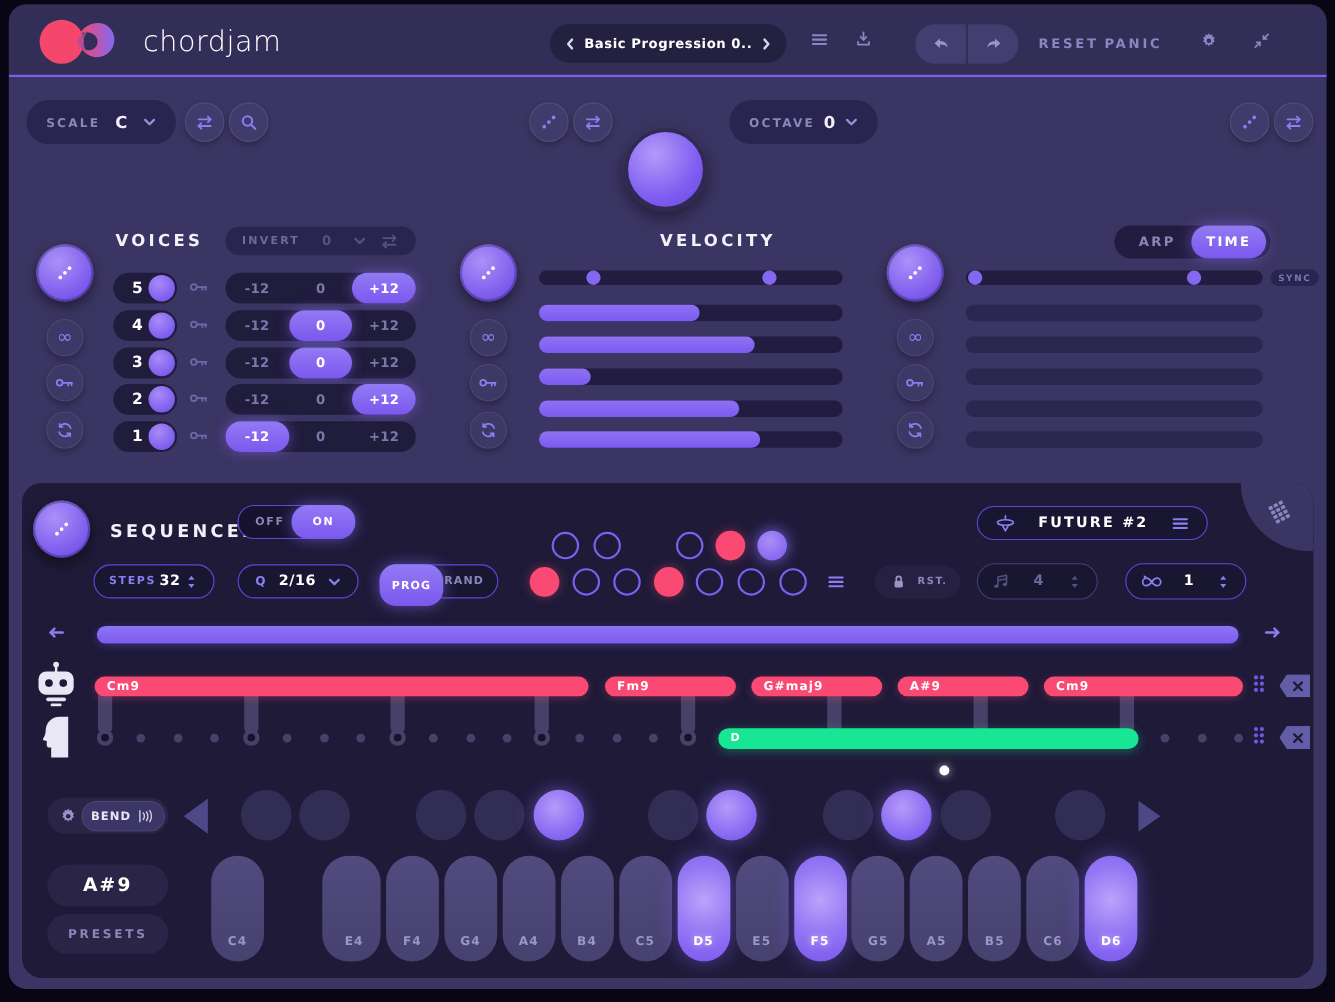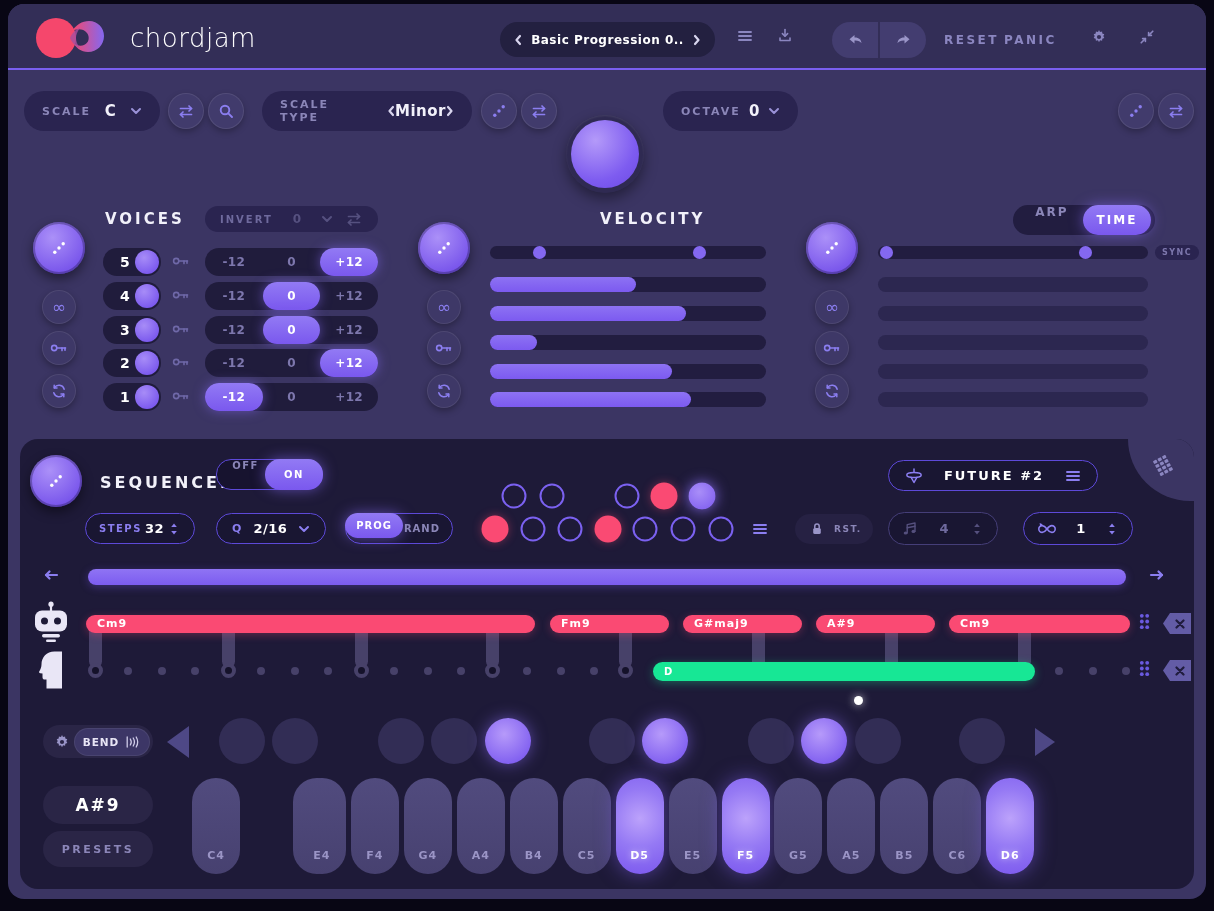--- a/index.html
+++ b/index.html
@@ -35,21 +35,21 @@
 .vkey{position:absolute;color:#6f68a8}
 .selector{position:absolute;width:173px;height:28px;background:var(--pilldark);border-radius:14px;display:flex}
 .selcell{flex:1;display:flex;align-items:center;justify-content:center;font-size:12px;font-weight:bold;color:#7d77ad;border-radius:14px;letter-spacing:.3px}
 .selon{background:linear-gradient(180deg,#927af4,#7a58ee);color:#fff;box-shadow:0 0 12px rgba(132,104,240,.55)}
 .rangetrack{position:absolute;height:13px;border-radius:7px;background:var(--track)}
 .rdot{position:absolute;top:0;width:13px;height:13px;border-radius:50%;background:var(--accent)}
 .vtrack{position:absolute;height:15px;border-radius:8px;background:var(--track)}
 .vfill{height:100%;border-radius:8px;background:linear-gradient(180deg,#8d72f3,#7c5af0)}
 .atrack{position:absolute;height:15px;width:270px;left:878px;border-radius:8px;background:#2c2750}
 .syncpill{position:absolute;left:1155px;top:249px;width:44px;height:15px;border-radius:8px;background:var(--pill);display:flex;align-items:center;justify-content:center;font-size:8px;font-weight:bold;letter-spacing:1.5px;color:#7d77ad}
-.toggle{position:absolute;background:var(--track);border-radius:15px;display:flex;}
+.toggle{position:absolute;background:var(--track);border-radius:15px;display:flex;align-items:center}
 .togoff{flex:1;text-align:center;font-size:12px;font-weight:bold;letter-spacing:2px;color:var(--muted)}
 .togon{position:absolute;display:flex;align-items:center;justify-content:center;border-radius:15px;background:linear-gradient(180deg,#927af4,#7a58ee);color:#fff;font-size:12px;font-weight:bold;letter-spacing:2px;box-shadow:0 0 14px rgba(132,104,240,.6)}
 .seq{position:absolute;left:20px;top:443px;width:1174px;height:450px;border-radius:18px;background:var(--panel);overflow:hidden}
 .seqin{position:absolute;left:-20px;top:-443px;width:1214px;height:911px}
 .notch{position:absolute;right:0;top:0;width:66px;height:62px;background:var(--bg);border-bottom-left-radius:62px}
 .opill{position:absolute;display:flex;align-items:center;border-radius:999px;border:1.5px solid #5d49d8;background:rgba(16,12,36,.3)}
 .opill.dim{border-color:#453e78}
 .plab{font-size:10px;font-weight:bold;letter-spacing:1.5px;color:var(--icon)}
 .pval{font-size:13px;font-weight:bold;color:#fff;letter-spacing:.5px}
 .sdot{position:absolute;border-radius:50%;transform:translate(-50%,-50%)}
@@ -180,34 +180,20 @@
             <path d="M6 8L3.5 10.5 6 13"></path>
           </svg>
         </div>
   <div class="cbtn" style="left:208px;top:97px">
           <svg viewBox="0 0 16 16" width="16" height="16" fill="none" stroke="currentColor" stroke-width="1.9" stroke-linecap="round" stroke-linejoin="round">
             <circle cx="7" cy="7" r="4.3"></circle>
             <path d="M10.3 10.3L14 14"></path>
           </svg>
         </div>
 
-  <div class="fp bgA" style="left:262px;top:95px;width:210px;height:40px;padding:0 18px">
-    <span class="lab">SCALE TYPE</span>
-    <span class="chev" style="margin-left:14px">
-            <svg viewBox="0 0 8 12" width="8" height="12" fill="none" stroke="currentColor" stroke-width="2.2" stroke-linecap="round" stroke-linejoin="round">
-              <path d="M6 2L2.5 6 6 10"></path>
-            </svg>
-          </span>
-    <span class="val" style="flex:1;text-align:center">Minor</span>
-    <span class="chev">
-            <svg viewBox="0 0 8 12" width="8" height="12" fill="none" stroke="currentColor" stroke-width="2.2" stroke-linecap="round" stroke-linejoin="round">
-              <path d="M2 2l3.5 4L2 10"></path>
-            </svg>
-          </span>
-  </div>
   <div class="cbtn" style="left:481px;top:97px">
           <svg viewBox="0 0 18 18" width="18" height="18" fill="none" stroke="currentColor" stroke-width="1.7" stroke-linecap="round" stroke-linejoin="round">
             <g fill="currentColor" stroke="none">
               <circle cx="4.8" cy="13.2" r="1.7"></circle>
               <circle cx="9" cy="9" r="1.7"></circle>
               <circle cx="13.2" cy="4.8" r="1.7"></circle>
             </g>
           </svg>
         </div>
   <div class="cbtn" style="left:521px;top:97px">
@@ -537,21 +523,21 @@
     <div class="opill" style="left:216px;top:517px;width:110px;height:31px;padding:0 15px;justify-content:space-between">
       <span class="plab" style="font-size:11px">Q</span>
       <span class="pval">2/16</span>
       <span style="color:var(--icon)">
                 <svg viewBox="0 0 12 8" width="12" height="8" fill="none" stroke="currentColor" stroke-width="2" stroke-linecap="round" stroke-linejoin="round">
                   <path d="M2 2l4 4 4-4"></path>
                 </svg>
               </span>
     </div>
     <div class="opill" style="left:345px;top:517px;width:108px;height:31px">
-      <span class="togon" style="left:-1px;top:-1px;width:58px;height:25px;font-size:10px;letter-spacing:1px">PROG</span>
+      <span class="togon" style="left:-1px;top:-1px;width:58px;height:38px;font-size:10px;letter-spacing:1px">PROG</span>
       <span style="position:absolute;right:12px;font-size:10px;font-weight:bold;letter-spacing:1px;color:var(--muted)">RAND</span>
     </div>
 
     <div id="step-dots">
               <div class="sdot outline" style="left: 514px; top: 500px;"></div>
               <div class="sdot outline" style="left: 551.6px; top: 500px;"></div>
               <div class="sdot outline" style="left: 626.8px; top: 500px;"></div>
               <div class="sdot pink" style="left: 664.4px; top: 500px;"></div>
               <div class="sdot purple" style="left: 702px; top: 500px;"></div>
               <div class="sdot pink" style="left: 495px; top: 533px;"></div>

